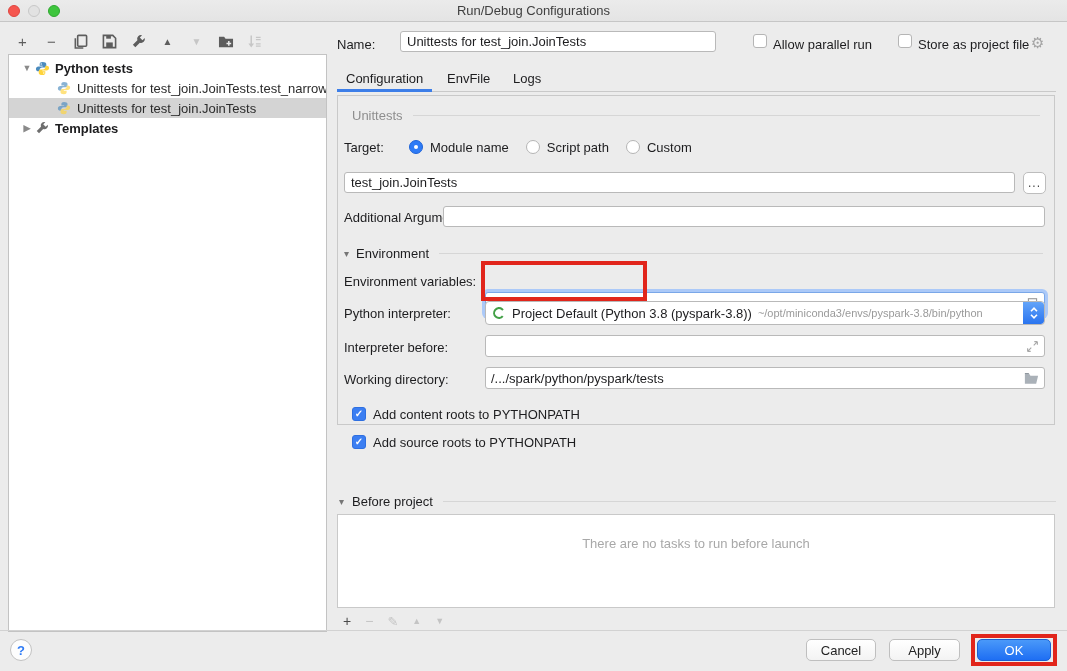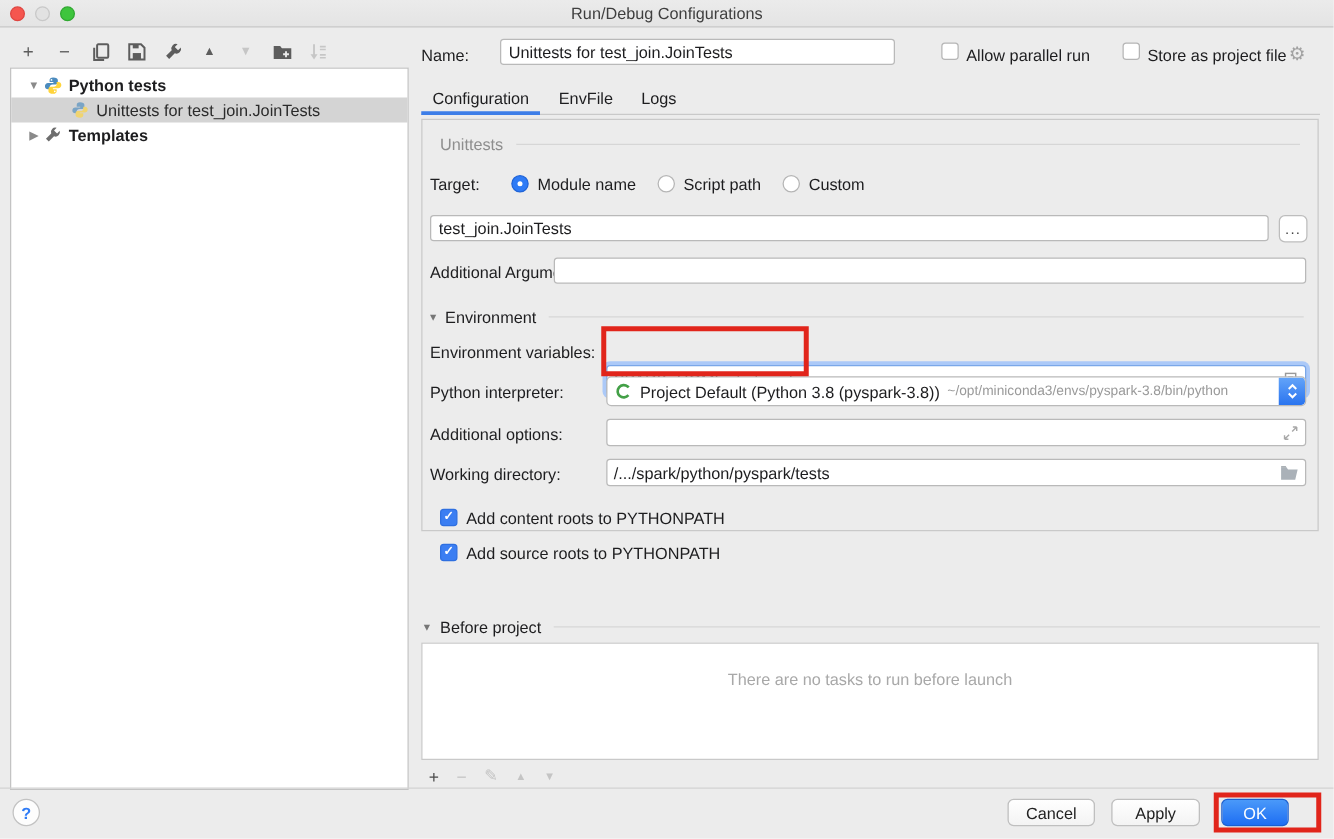--- a/index.html
+++ b/index.html
@@ -167,20 +167,29 @@
     <div class="trow lvl0">
       <span class="tri">▼</span>
       <span class="nodeicon">
         <svg width="15" height="15" viewBox="0 0 16 16">
             <path fill="#4b8bbe" d="M8 1C6 1 5 1.9 5 3.2V5h3.2v.8H3.6C2.1 5.8 1 6.9 1 8.5S2.1 11 3.6 11H5V9.4C5 8 6.1 7 7.5 7h2.7c1.1 0 1.8-.9 1.8-2V3.2C12 1.9 10.6 1 8 1zM6.6 2.4a.75.75 0 1 1 0 1.5.75.75 0 0 1 0-1.5z"></path>
             <path fill="#ffd43b" d="M8 15c2 0 3-.9 3-2.2V11H7.8v-.8h4.6c1.5 0 2.6-1.1 2.6-2.7S13.9 5 12.4 5H11v1.6C11 8 9.9 9 8.5 9H5.8C4.7 9 4 9.9 4 11v1.8C4 14.1 5.4 15 8 15zm1.4-1.4a.75.75 0 1 1 0-1.5.75.75 0 0 1 0 1.5z"></path>
           </svg>
       </span>
       <span>Python tests</span>
     </div>
+    <div class="trow lvl1">
+      <span class="nodeicon">
+        <svg width="14" height="14" viewBox="0 0 16 16">
+            <path fill="#4b8bbe" d="M8 1C6 1 5 1.9 5 3.2V5h3.2v.8H3.6C2.1 5.8 1 6.9 1 8.5S2.1 11 3.6 11H5V9.4C5 8 6.1 7 7.5 7h2.7c1.1 0 1.8-.9 1.8-2V3.2C12 1.9 10.6 1 8 1z"></path>
+            <path fill="#ffd43b" d="M8 15c2 0 3-.9 3-2.2V11H7.8v-.8h4.6c1.5 0 2.6-1.1 2.6-2.7S13.9 5 12.4 5H11v1.6C11 8 9.9 9 8.5 9H5.8C4.7 9 4 9.9 4 11v1.8C4 14.1 5.4 15 8 15z"></path>
+          </svg>
+      </span>
+      <span>Unittests for test_join.JoinTests.test_narrow</span>
+    </div>
     <div class="trow lvl1 selected">
       <span class="nodeicon">
         <svg width="14" height="14" viewBox="0 0 16 16">
             <path fill="#4b8bbe" d="M8 1C6 1 5 1.9 5 3.2V5h3.2v.8H3.6C2.1 5.8 1 6.9 1 8.5S2.1 11 3.6 11H5V9.4C5 8 6.1 7 7.5 7h2.7c1.1 0 1.8-.9 1.8-2V3.2C12 1.9 10.6 1 8 1z"></path>
             <path fill="#ffd43b" d="M8 15c2 0 3-.9 3-2.2V11H7.8v-.8h4.6c1.5 0 2.6-1.1 2.6-2.7S13.9 5 12.4 5H11v1.6C11 8 9.9 9 8.5 9H5.8C4.7 9 4 9.9 4 11v1.8C4 14.1 5.4 15 8 15z"></path>
           </svg>
       </span>
       <span>Unittests for test_join.JoinTests</span>
     </div>
     <div class="trow lvl0">
@@ -265,21 +274,21 @@
       <span class="cname">Project Default (Python 3.8 (pyspark-3.8))</span>
       <span class="cpath">~/opt/miniconda3/envs/pyspark-3.8/bin/python</span>
       <span class="stepper">
         <svg width="10" height="16" viewBox="0 0 10 16">
             <path d="M2 6.2 5 3.2l3 3" fill="none" stroke="#fff" stroke-width="1.6"></path>
             <path d="M2 9.8l3 3 3-3" fill="none" stroke="#fff" stroke-width="1.6"></path>
           </svg>
       </span>
     </div>
 
-    <span class="lbl" style="left:6px; top:244px;">Additional options:</span>
+    <span class="lbl" style="left:6px; top:244px;">Interpreter before:</span>
     <div class="field" style="left:147px; top:239px; width:560px;">
       <span></span>
       <span class="ficon">
         <svg width="13" height="13" viewBox="0 0 16 16">
             <path d="M9.5 6.5 14 2m0 0h-3.8M14 2v3.8M6.5 9.5 2 14m0 0h3.8M2 14v-3.8" fill="none" stroke="#a8a8a8" stroke-width="1.4"></path>
           </svg>
       </span>
     </div>
 
     <span class="lbl" style="left:6px; top:276px;">Working directory:</span>
@@ -321,18 +330,18 @@
     <span class="mti small">▲</span>
     <span class="mti small">▼</span>
   </div>
 
   <div class="footer-line"></div>
   <div class="help-btn">
     <span>?</span>
   </div>
   <button class="btn" style="left:806px; width:70px;">Cancel</button>
   <button class="btn" style="left:889px; width:71px;">Apply</button>
-  <button class="btn primary" style="left:977px; width:54px;">OK</button>
+  <button class="btn primary" style="left:977px; width:74px;">OK</button>
 
   <div class="annotation" style="left:481px; top:261px; width:166px; height:40px;"></div>
   <div class="annotation" style="left:971px; top:634px; width:86px; height:32px;"></div>
 
 </div>
 
 </body></html>

